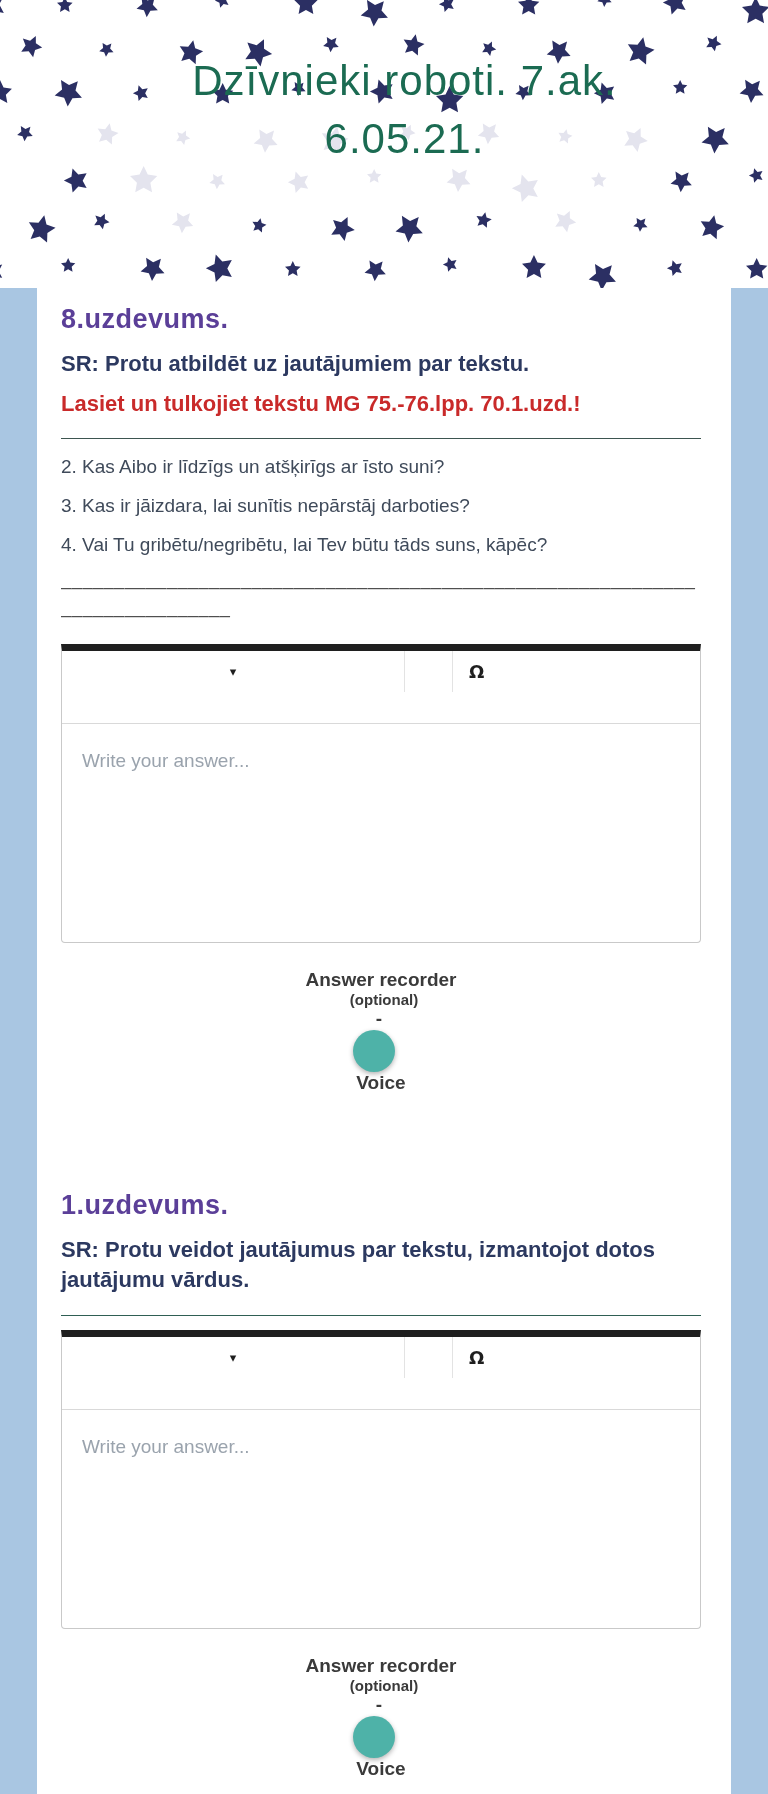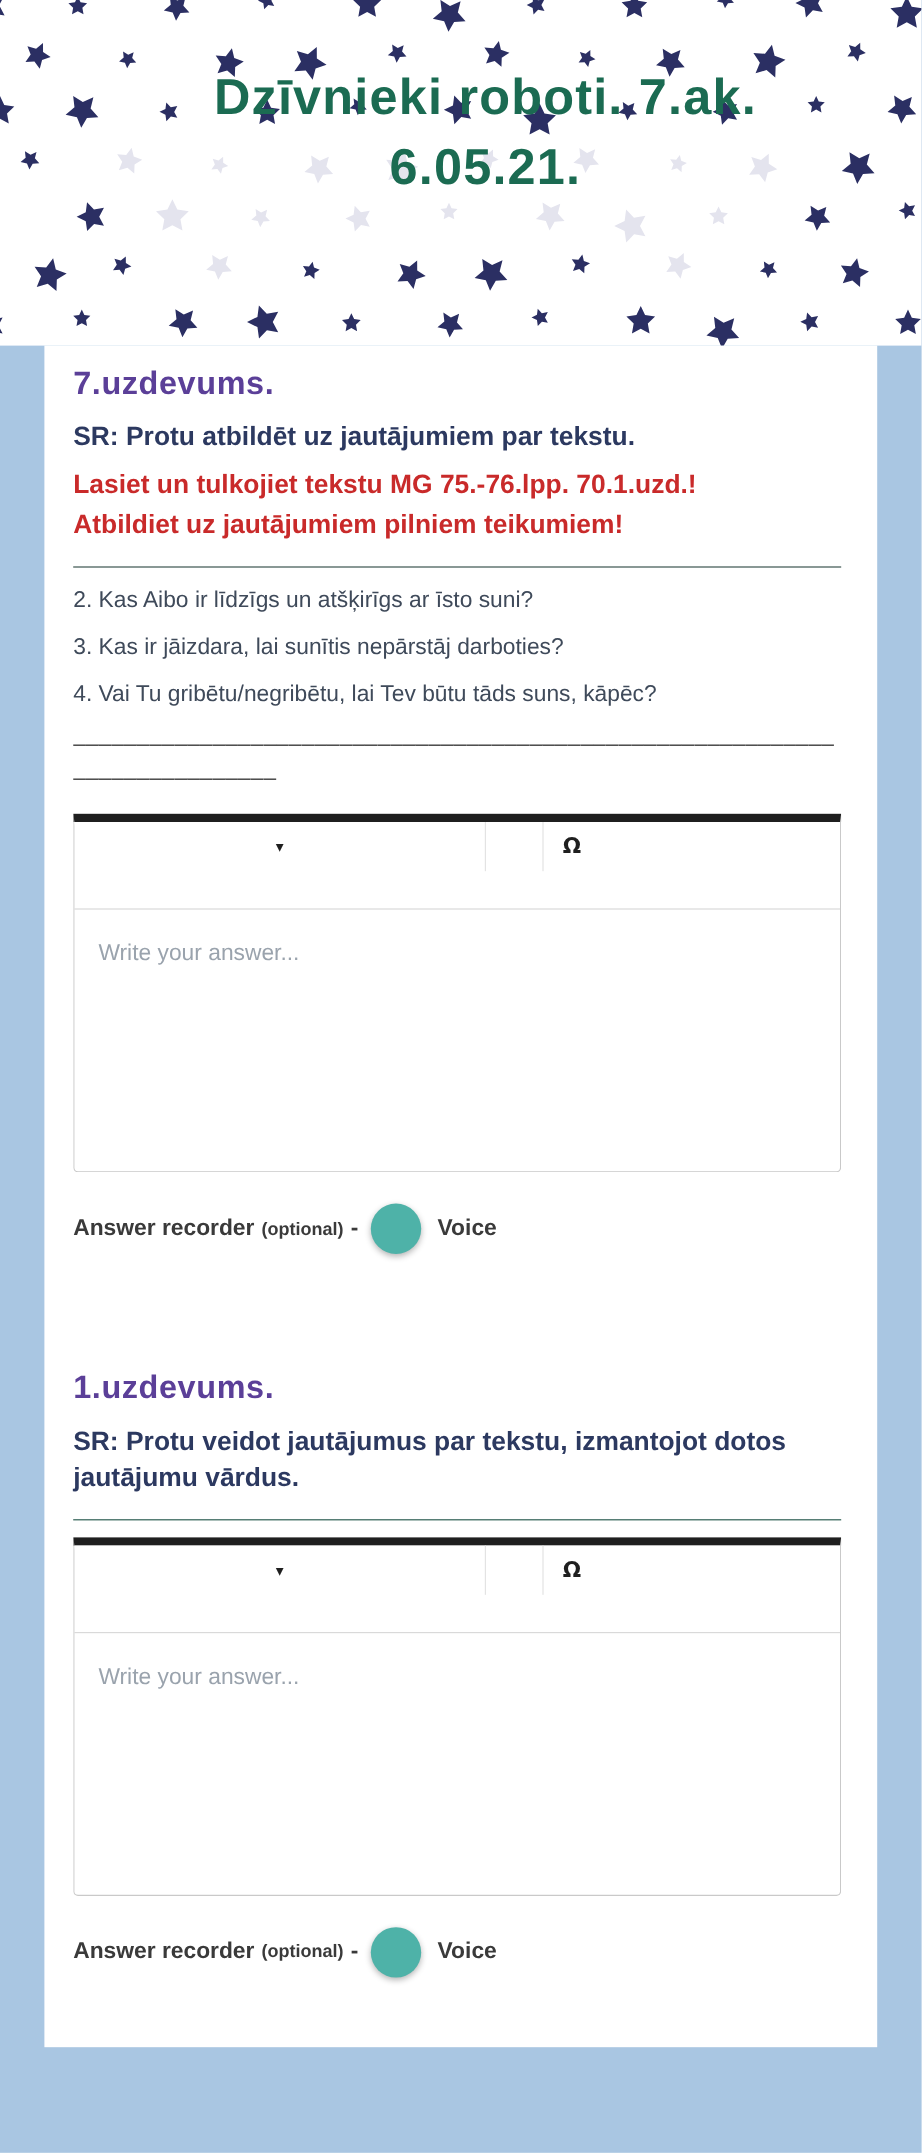--- a/index.html
+++ b/index.html
@@ -17,21 +17,21 @@
     overflow:hidden;
   }
   .header svg{position:absolute;left:0;top:0;display:block;}
   .title{
     position:relative;
     z-index:2;
     padding-top:52px;
     text-align:center;
     color:#1b6b52;
     font-size:42px;
-    font-weight:700;
+    font-weight:400;
     line-height:1.38;
     letter-spacing:1px;
     padding-left:41px;
   }
   
   .card{
     width:640px;
     margin:0 auto;
     background:#ffffff;
     padding:16px 30px 58px 24px;
@@ -124,20 +124,21 @@
     color:#4f5b66;
     background:transparent;
   }
   .answer-input::placeholder{color:#9aa3ad;}
   
   .recorder{
     display:flex;
     align-items:center;
     margin-top:26px;
     color:#3a3a3a;
+    flex-direction:column;
   }
   .rec-label{font-size:19px;font-weight:bold;}
   .rec-optional{font-size:15px;font-weight:bold;margin-left:6px;}
   .rec-dash{font-size:19px;font-weight:bold;margin:0 10px 0 6px;}
   .rec-circle{
     width:42px;height:42px;
     border-radius:50%;
     background:#4eb2a8;
     border:none;cursor:pointer;
     box-shadow:0 2px 5px rgba(0,0,0,0.3);
@@ -233,24 +234,23 @@
     </svg>
   <div class="title">
     <div>Dzīvnieki roboti. 7.ak.</div>
     <div>6.05.21.</div>
   </div>
 </div>
 
 <div class="card">
 
   <div class="task">
-    <h2 class="task-heading">7.uzdevums.</h2>
+    <h2 class="task-heading">8.uzdevums.</h2>
     <div class="sr-line">SR: Protu atbildēt uz jautājumiem par tekstu.</div>
     <div class="instruction">Lasiet un tulkojiet tekstu MG 75.-76.lpp. 70.1.uzd.!</div>
-    <div class="instruction">Atbildiet uz jautājumiem pilniem teikumiem!</div>
     <hr class="divider">
     <div class="question">2. Kas Aibo ir līdzīgs un atšķirīgs ar īsto suni?</div>
     <div class="question">3. Kas ir jāizdara, lai sunītis nepārstāj darboties?</div>
     <div class="question">4. Vai Tu gribētu/negribētu, lai Tev būtu tāds suns, kāpēc?</div>
     <div class="dashes">––––––––––––––––––––––––––––––––––––––––––––––––––––––––––––––––––––––––––––</div>
 
     <div class="editor">
       <div class="toolbar">
         <div class="toolbar-row">
           <button class="tb-dropdown">

